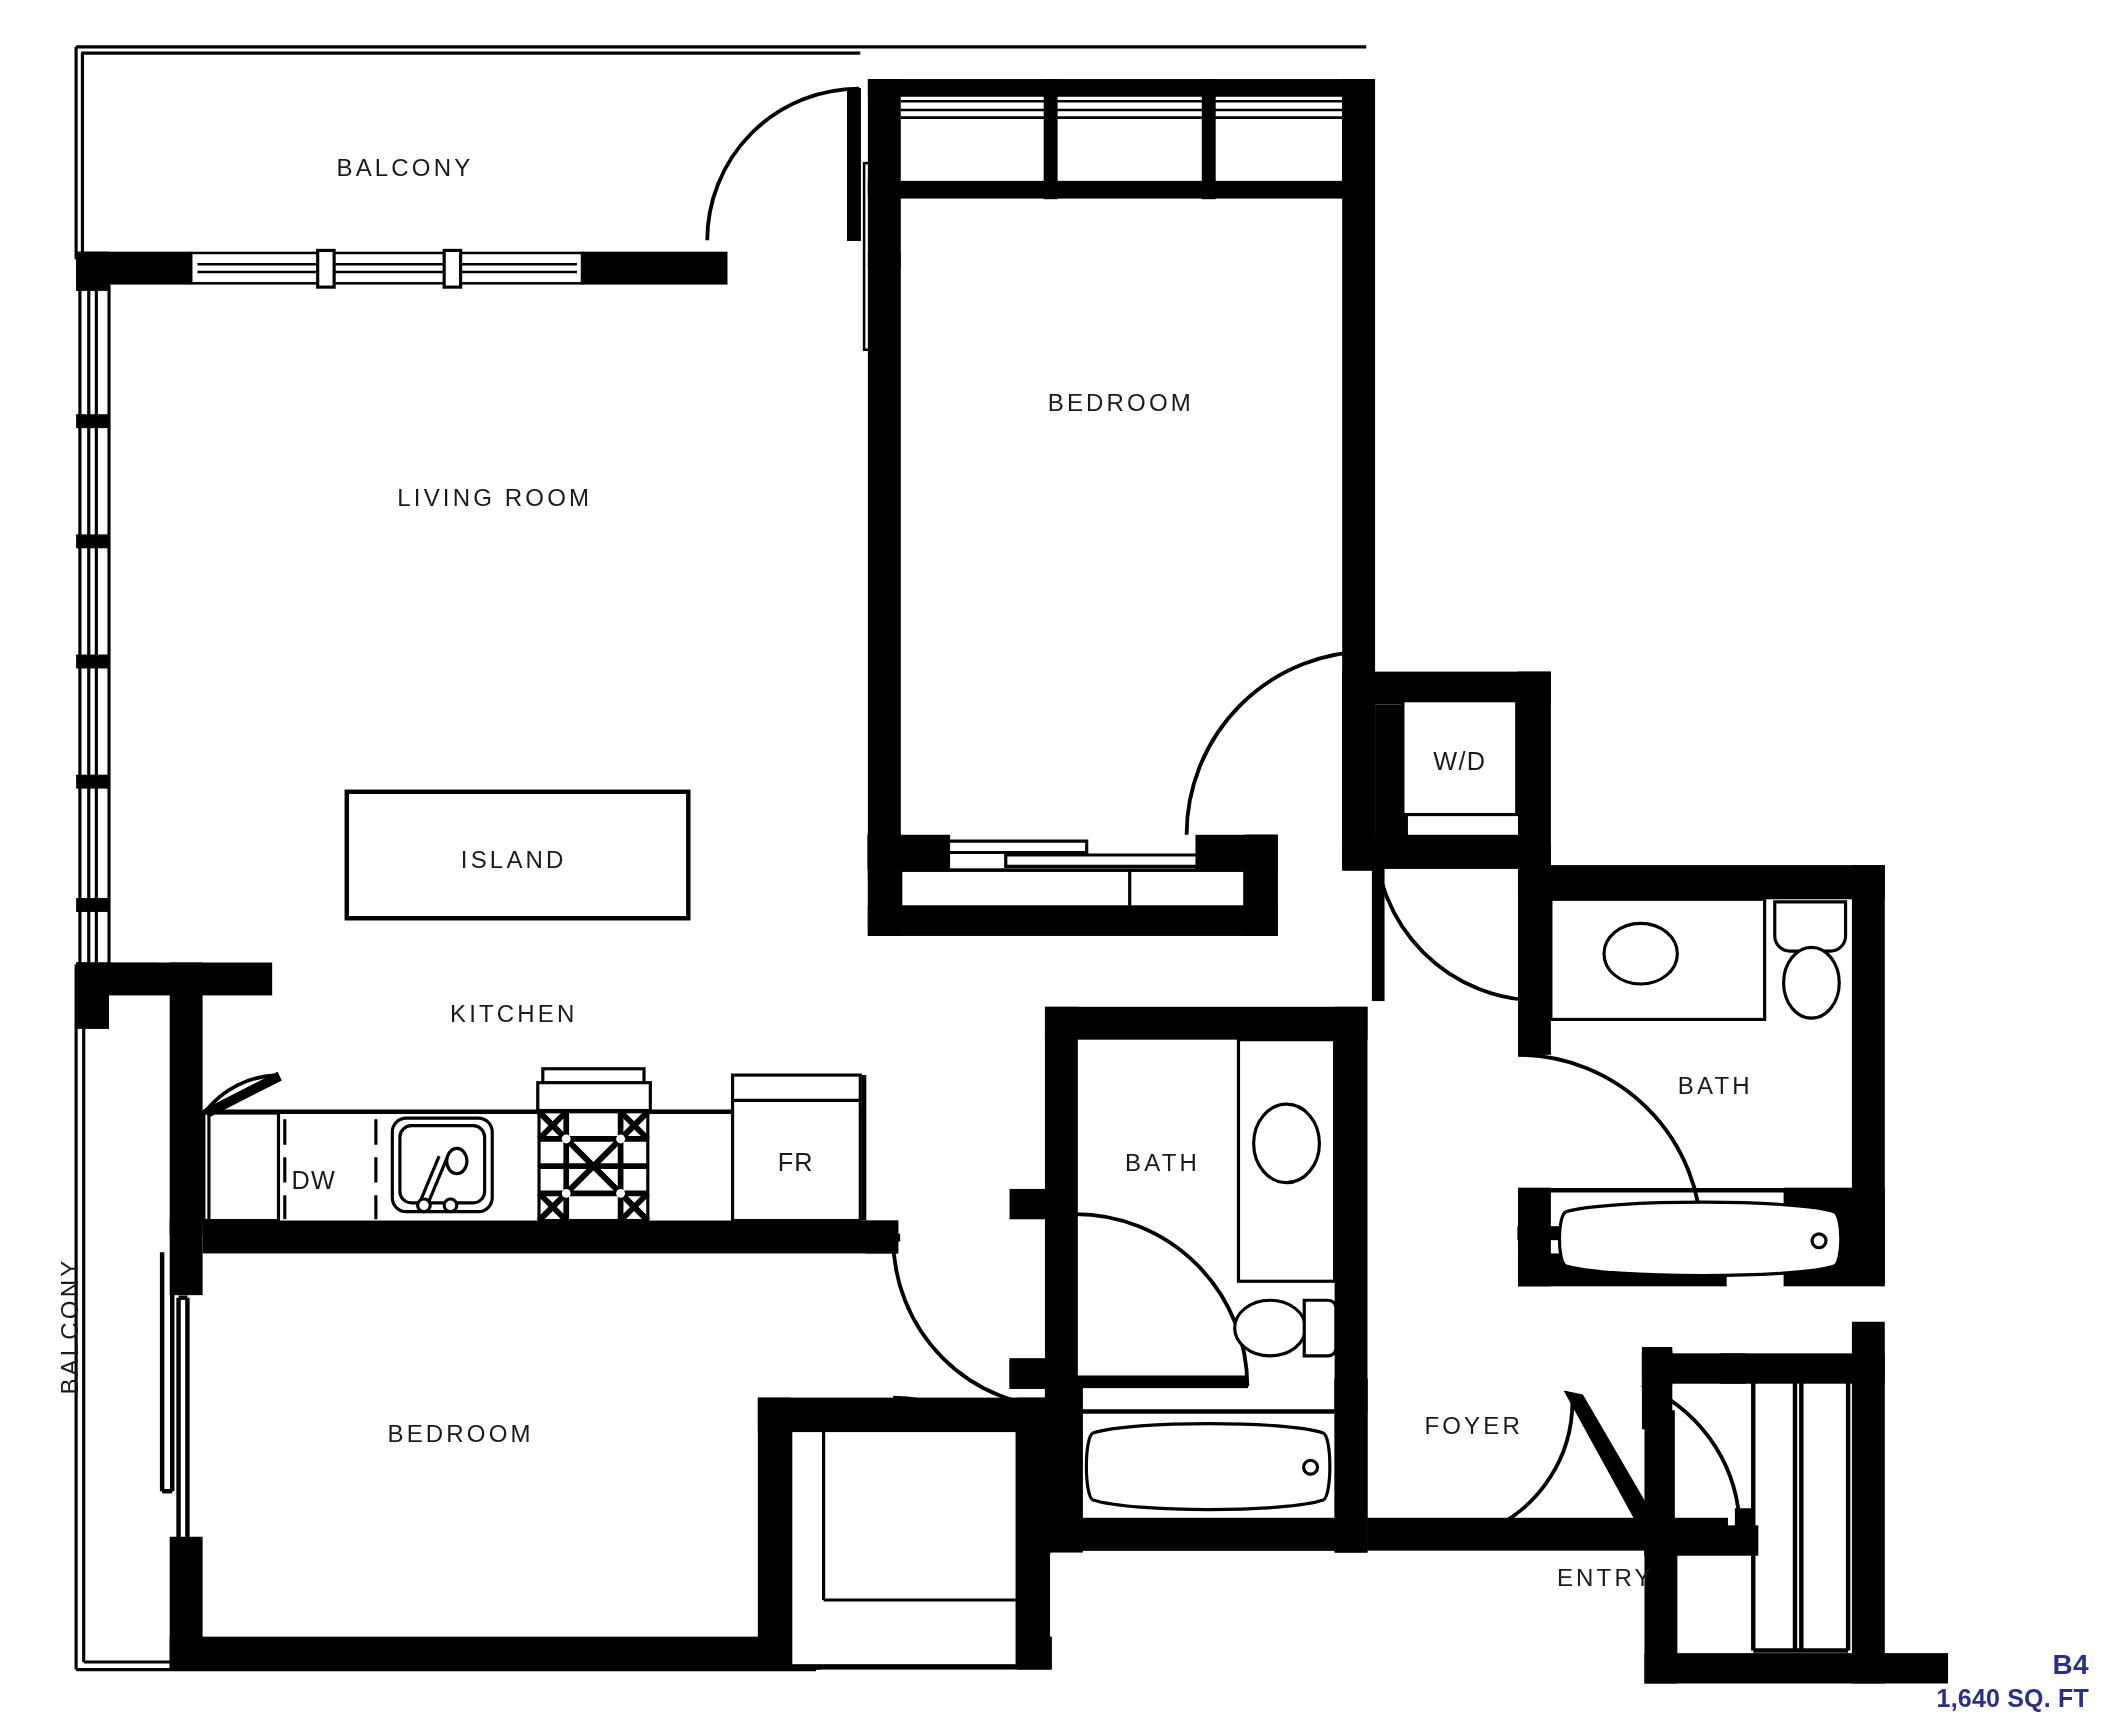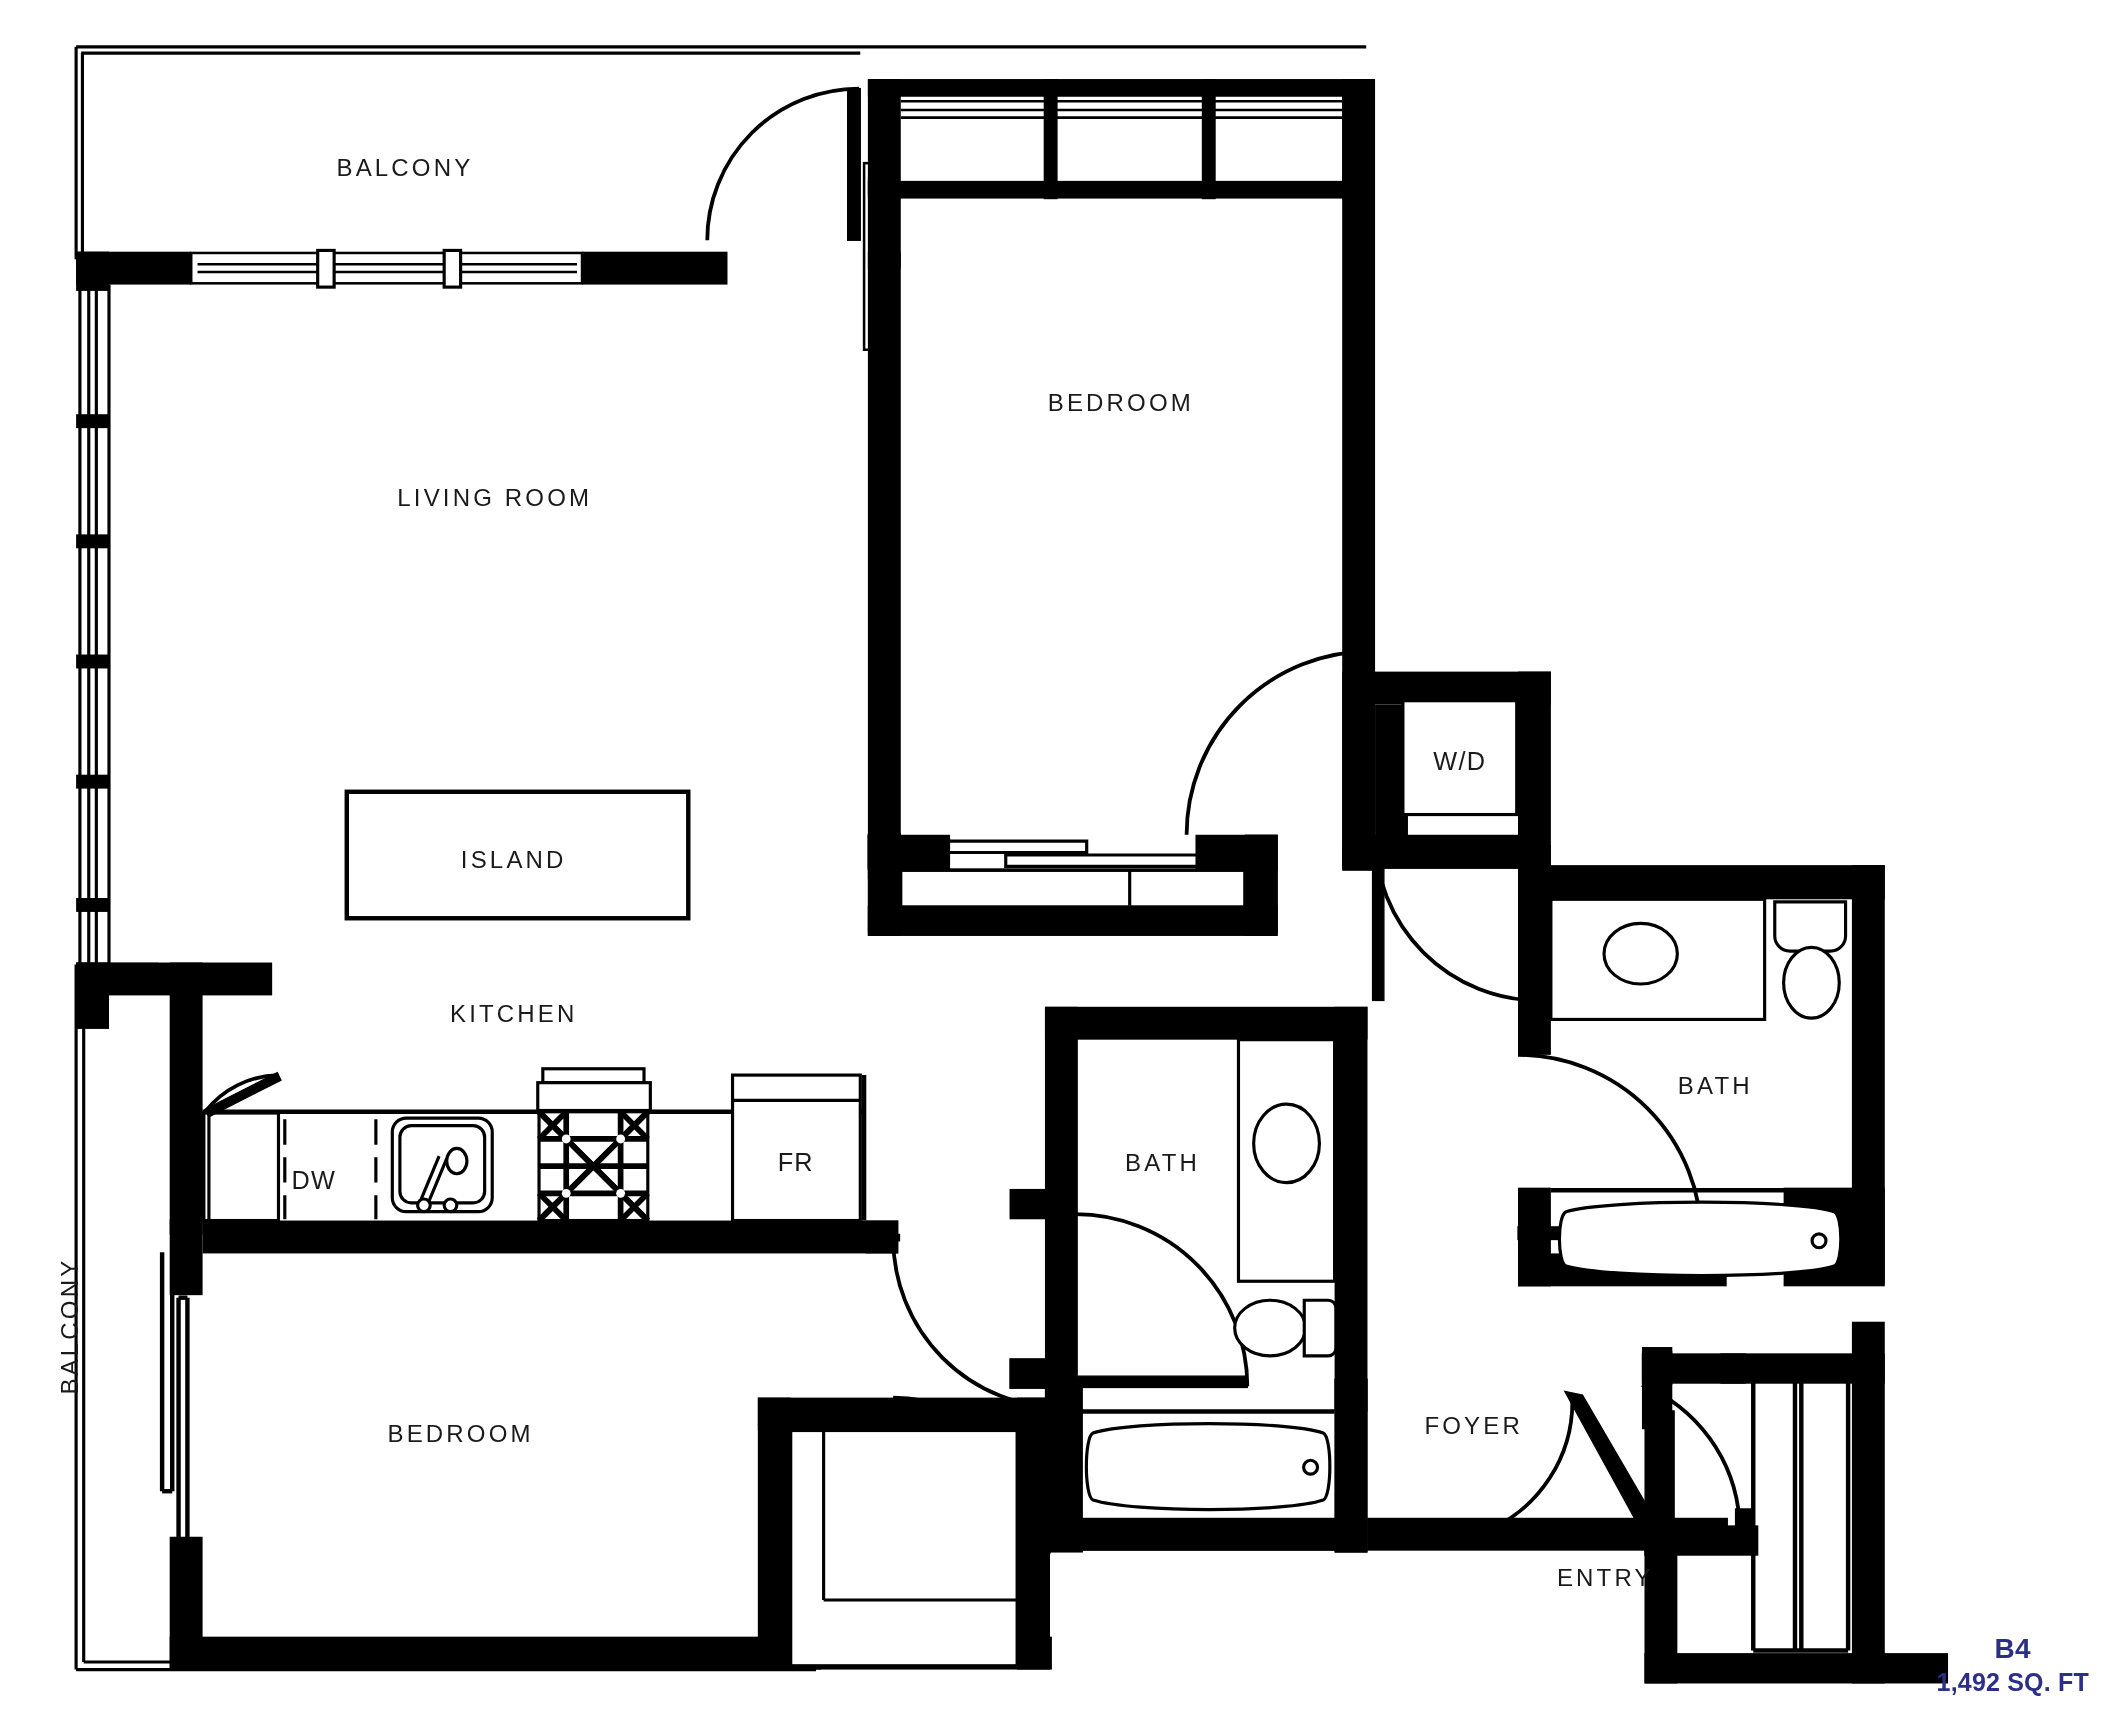--- a/index.html
+++ b/index.html
@@ -30,22 +30,22 @@
   }
   .applabel{
     font-family:"Liberation Sans", sans-serif;
     font-size:40px;
     letter-spacing:2px;
     fill:#1a1a1a;
     text-anchor:middle;
     font-weight:300;
   }
   #unit-block{
-    position:absolute;right:30px;bottom:32px;
-    text-align:center;
+    position:absolute;right:30px;bottom:16px;
+    text-align:right;
     color:#2b2f86;
     font-family:"Liberation Sans", sans-serif;
     font-weight:bold;
     line-height:1.22;
   }
   #unit-name{font-size:28px;letter-spacing:0.3px;}
   #unit-area{font-size:25px;letter-spacing:0.2px;}
 </style>
 </head>
 <body>
@@ -383,17 +383,17 @@
     <text class="roomlabel" x="2712" y="1730">BATH</text>
 
     <text class="roomlabel" x="2330" y="2268">FOYER</text>
 
     <text class="roomlabel" x="2538" y="2508">ENTRY</text>
 
   </svg>
 
   <div id="unit-block">
     <div id="unit-name">B4</div>
-    <div id="unit-area">1,492 SQ. FT</div>
+    <div id="unit-area">1,640 SQ. FT</div>
   </div>
 
 </div>
 
 
 </body></html>

